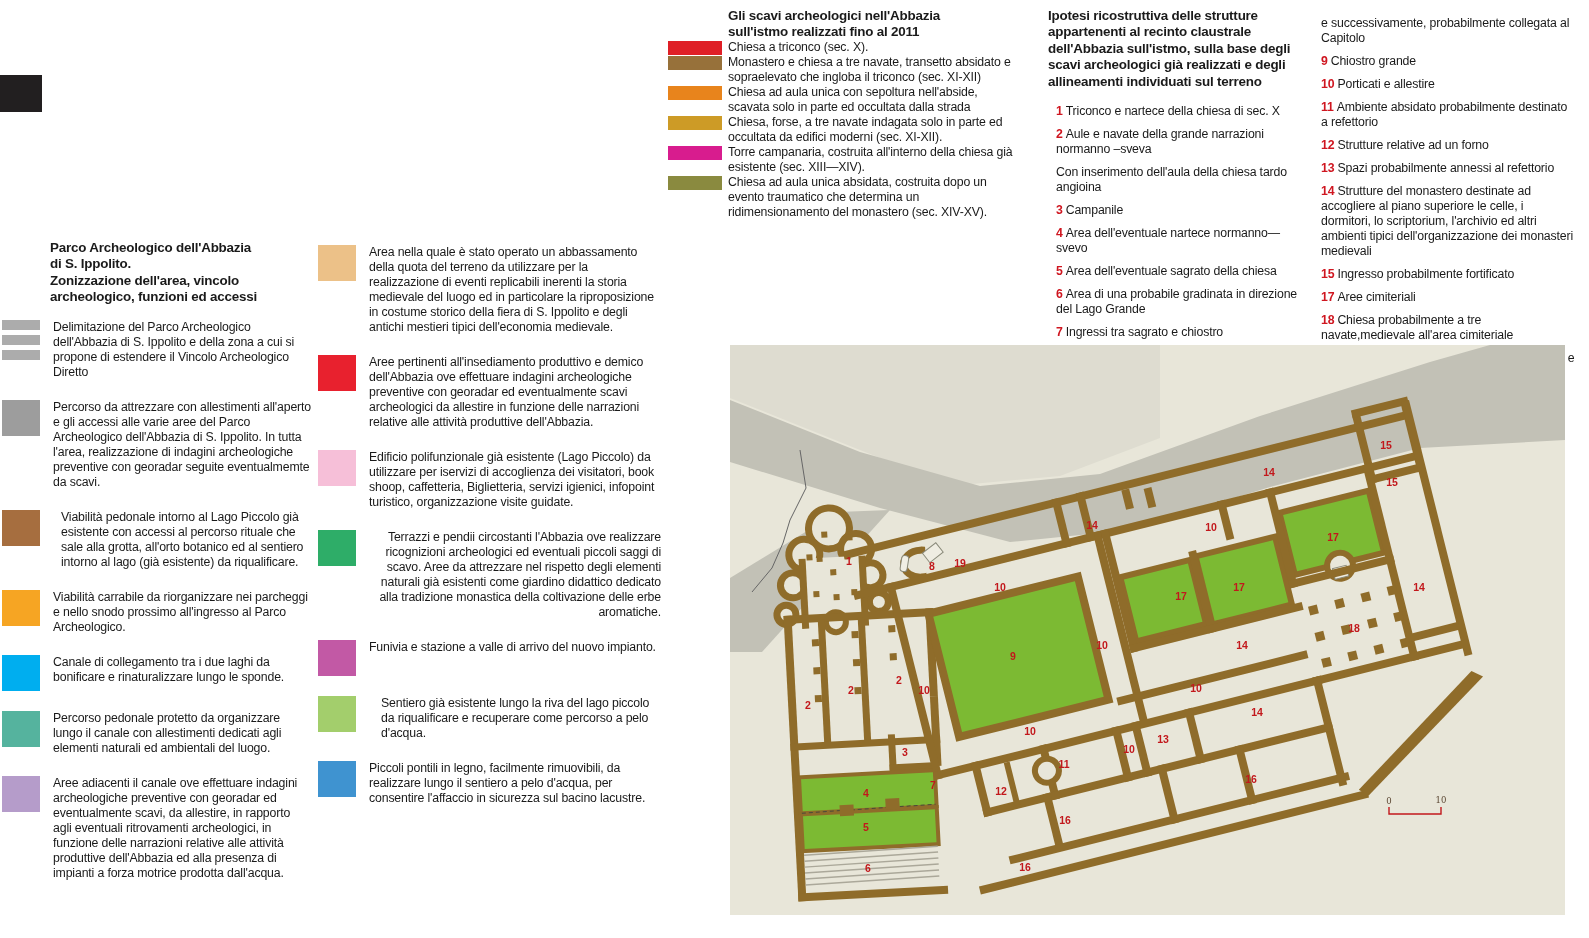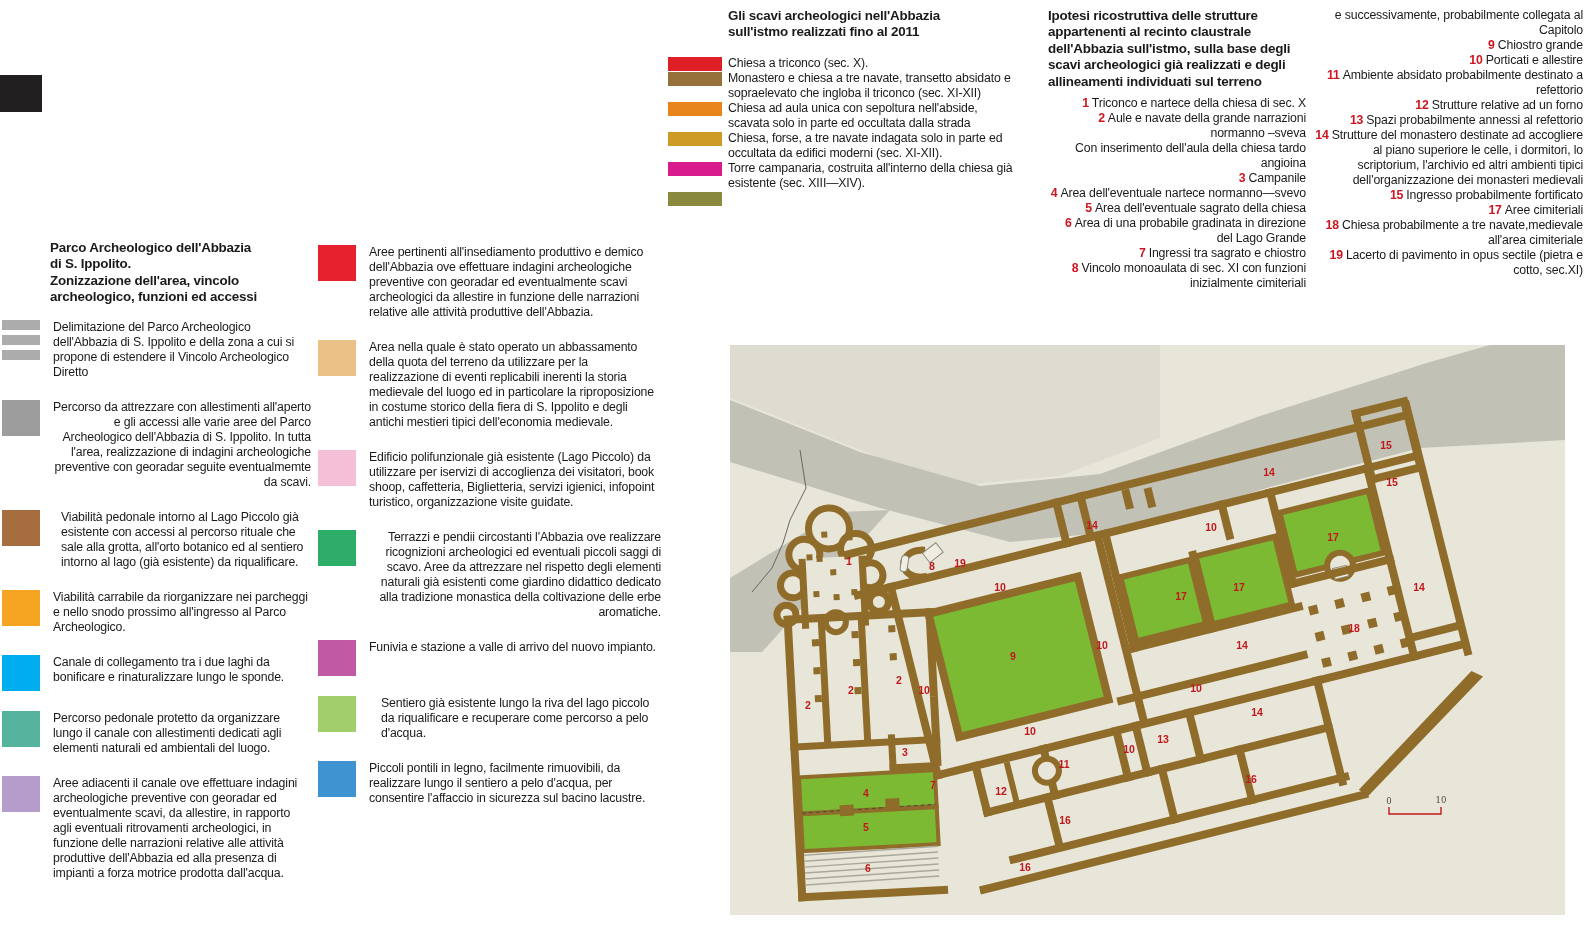--- a/index.html
+++ b/index.html
@@ -7,21 +7,21 @@
        font-family:"Liberation Sans","DejaVu Sans",sans-serif;color:#1a1a1a;}
   .abs{position:absolute;}
   .col-title{font-weight:bold;font-size:13.4px;line-height:16.4px;white-space:pre-line;letter-spacing:-0.2px;}
   .body-txt{font-size:12.3px;line-height:15px;letter-spacing:-0.15px;}
   .legend-item{display:flex;margin-bottom:20px;}
   .legend-item .sw{flex:0 0 38px;margin-right:13px;}
   .sw-solid{width:38px;height:36px;}
   .stripe{width:38px;height:10px;margin-bottom:5px;}
   .bar-item{position:relative;}
   .bar-item .bar{position:absolute;left:-60px;top:1px;width:54px;height:14px;}
-  .num-item{margin:0;text-align:right;}
+  .num-item{margin:8px;}
   .num-item b{color:#cf1620;font-weight:bold;margin-right:3px;}
   #logo-block{left:0;top:75px;width:42px;height:37px;background:#221f20;}
   #map-wrap{left:730px;top:345px;width:835px;height:570px;}
   svg text.maplbl{font-family:"Liberation Sans",sans-serif;font-weight:bold;font-size:10.5px;}
   svg text.scalelbl{font-family:"DejaVu Serif",serif;font-size:8.5px;}
 </style>
 </head>
 <body>
 
 <div id="logo-block" class="abs"></div>
@@ -36,21 +36,21 @@
         <div class="stripe" style="background: rgb(172, 172, 172);"></div>
         <div class="stripe" style="background: rgb(172, 172, 172);"></div>
         <div class="stripe" style="background: rgb(172, 172, 172);"></div>
       </div>
       <div class="body-txt" style="width: 258px;">Delimitazione del Parco Archeologico dell'Abbazia di S. Ippolito e della zona a cui si propone di estendere il Vincolo Archeologico Diretto</div>
     </div>
     <div class="legend-item">
       <div class="sw">
         <div class="sw-solid" style="background: rgb(157, 157, 157);"></div>
       </div>
-      <div class="body-txt" style="width: 258px; text-align: right;">Percorso da attrezzare con allestimenti all'aperto e gli accessi alle  varie aree del Parco Archeologico dell'Abbazia di S. Ippolito. In tutta l'area, realizzazione di indagini archeologiche preventive con georadar seguite eventualmemte da scavi.</div>
+      <div class="body-txt" style="width: 258px;">Percorso da attrezzare con allestimenti all'aperto e gli accessi alle  varie aree del Parco Archeologico dell'Abbazia di S. Ippolito. In tutta l'area, realizzazione di indagini archeologiche preventive con georadar seguite eventualmemte da scavi.</div>
     </div>
     <div class="legend-item">
       <div class="sw">
         <div class="sw-solid" style="background: rgb(166, 110, 63);"></div>
       </div>
       <div class="body-txt" style="width: 258px; margin-left: 8px;">Viabilità pedonale intorno al Lago Piccolo già esistente con accessi al percorso rituale che sale alla grotta, all'orto botanico ed al sentiero intorno al lago (già esistente) da riqualificare.</div>
     </div>
     <div class="legend-item">
       <div class="sw">
         <div class="sw-solid" style="background: rgb(246, 165, 35);"></div>
@@ -73,29 +73,29 @@
       <div class="sw">
         <div class="sw-solid" style="background: rgb(181, 156, 202);"></div>
       </div>
       <div class="body-txt" style="width: 258px;">Aree adiacenti il canale ove effettuare indagini archeologiche preventive con georadar ed eventualmente scavi, da allestire, in rapporto agli eventuali ritrovamenti archeologici, in funzione delle narrazioni relative alle attività produttive dell'Abbazia ed alla presenza di impianti a forza motrice prodotta dall'acqua.</div>
     </div>
   </div>
 
 <div class="abs" style="left:318px;top:245px;width:345px;" id="col2-items">
     <div class="legend-item">
       <div class="sw">
+        <div class="sw-solid" style="background: rgb(236, 193, 136);"></div>
+      </div>
+      <div class="body-txt" style="width: 292px;">Area nella quale è stato operato un abbassamento della quota del terreno da utilizzare per la realizzazione di eventi replicabili inerenti la storia medievale del luogo ed in particolare la riproposizione in costume storico della fiera di S. Ippolito e degli antichi mestieri tipici dell'economia medievale.</div>
+    </div>
+    <div class="legend-item">
+      <div class="sw">
         <div class="sw-solid" style="background: rgb(232, 33, 46);"></div>
       </div>
       <div class="body-txt" style="width: 292px;">Aree pertinenti all'insediamento produttivo e demico dell'Abbazia ove effettuare indagini archeologiche preventive con georadar ed eventualmente scavi archeologici da allestire in funzione delle narrazioni relative alle attività produttive dell'Abbazia.</div>
-    </div>
-    <div class="legend-item">
-      <div class="sw">
-        <div class="sw-solid" style="background: rgb(236, 193, 136);"></div>
-      </div>
-      <div class="body-txt" style="width: 292px;">Area nella quale è stato operato un abbassamento della quota del terreno da utilizzare per la realizzazione di eventi replicabili inerenti la storia medievale del luogo ed in particolare la riproposizione in costume storico della fiera di S. Ippolito e degli antichi mestieri tipici dell'economia medievale.</div>
     </div>
     <div class="legend-item">
       <div class="sw">
         <div class="sw-solid" style="background: rgb(246, 191, 216);"></div>
       </div>
       <div class="body-txt" style="width: 292px;">Edificio polifunzionale già  esistente (Lago Piccolo) da utilizzare per iservizi di accoglienza dei visitatori, book shoop, caffetteria, Biglietteria, servizi igienici, infopoint turistico, organizzazione visite guidate.</div>
     </div>
     <div class="legend-item">
       <div class="sw">
         <div class="sw-solid" style="background: rgb(46, 173, 104);"></div>
@@ -117,27 +117,27 @@
     <div class="legend-item">
       <div class="sw">
         <div class="sw-solid" style="background: rgb(63, 147, 208);"></div>
       </div>
       <div class="body-txt" style="width: 292px;">Piccoli pontili in legno, facilmente rimuovibili, da realizzare lungo il sentiero a pelo d'acqua, per consentire l'affaccio in sicurezza sul bacino lacustre.</div>
     </div>
   </div>
 
 <div class="abs col-title" style="left:728px;top:8px;width:285px;">Gli scavi archeologici nell'Abbazia
 sull'istmo realizzati fino al 2011</div>
-<div class="abs" style="left:728px;top:56px;width:285px;" id="col3-items">
+<div class="abs" style="left:728px;top:40px;width:285px;" id="col3-items">
     <div class="bar-item body-txt"><div class="bar" style="background: rgb(223, 31, 38);"></div><span>Chiesa a triconco (sec. X).</span></div>
     <div class="bar-item body-txt"><div class="bar" style="background: rgb(151, 113, 58);"></div><span>Monastero e chiesa a tre navate, transetto absidato e sopraelevato che ingloba il triconco (sec. XI-XII)</span></div>
     <div class="bar-item body-txt"><div class="bar" style="background: rgb(232, 132, 28);"></div><span>Chiesa ad aula unica con sepoltura nell'abside, scavata solo in parte ed occultata dalla strada</span></div>
     <div class="bar-item body-txt"><div class="bar" style="background: rgb(205, 155, 38);"></div><span>Chiesa, forse, a tre navate indagata solo in parte ed occultata da edifici moderni (sec. XI-XII).</span></div>
     <div class="bar-item body-txt"><div class="bar" style="background: rgb(216, 28, 142);"></div><span>Torre campanaria, costruita all'interno della chiesa già esistente (sec. XIII—XIV).</span></div>
-    <div class="bar-item body-txt"><div class="bar" style="background: rgb(138, 138, 63);"></div></div>
+    <div class="bar-item body-txt"><div class="bar" style="background: rgb(138, 138, 63);"></div><span>Chiesa ad aula unica absidata, costruita dopo un evento traumatico che determina un ridimensionamento del monastero (sec. XIV-XV).</span></div>
   </div>
 
 <div class="abs col-title" style="left:1048px;top:8px;width:258px;">Ipotesi ricostruttiva delle strutture
 appartenenti al recinto claustrale
 dell'Abbazia sull'istmo, sulla base degli
 scavi archeologici già realizzati e degli
 allineamenti individuati sul terreno</div>
 <div class="abs" style="left:1048px;top:96px;width:258px;" id="col4-items">
     <div class="num-item body-txt"><b>1</b><span>Triconco e nartece della chiesa di sec. X</span></div>
     <div class="num-item body-txt"><b>2</b><span>Aule e navate della grande narrazioni normanno –sveva</span></div>

